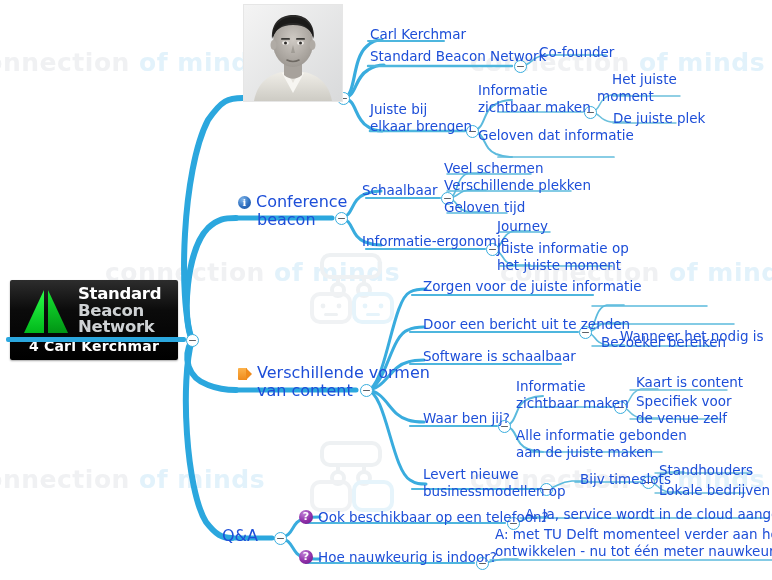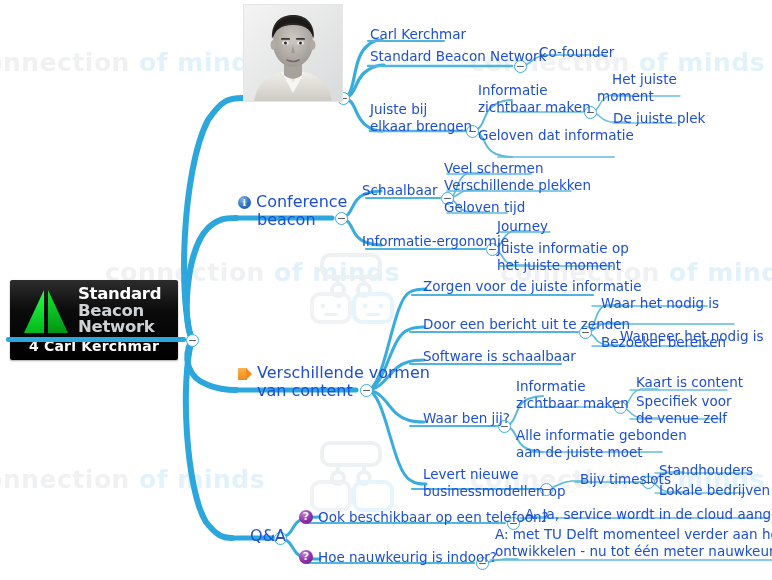--- a/index.html
+++ b/index.html
@@ -367,42 +367,41 @@
   <div class="node" style="left:497px;top:240px;">Juiste informatie op</div>
   <div class="node" style="left:497px;top:257px;">het juiste moment</div>
 
   <div class="node l2" style="left:238px;top:364px;">
     <span class="ico ic-flag"></span><span>Verschillende vormen</span>
   </div>
   <div class="node l2" style="left:257px;top:382px;">van content</div>
 
   <div class="node" style="left:423px;top:278px;">Zorgen voor de juiste  informatie</div>
   <div class="node" style="left:423px;top:316px;">Door een bericht uit te zenden</div>
-  <div class="node" style="left:601px;top:295px;">Waar het nodig is</div>
   <div class="node" style="left:620px;top:312px;margin-top:16px;">Wanneer het nodig is</div>
   <div class="node" style="left:601px;top:334px;">Bezoeker bereiken</div>
 
   <div class="node" style="left:423px;top:348px;">Software is schaalbaar</div>
 
   <div class="node" style="left:423px;top:410px;">Waar ben jij?</div>
   <div class="node" style="left:516px;top:378px;">Informatie</div>
   <div class="node" style="left:516px;top:395px;">zichtbaar maken</div>
   <div class="node" style="left:636px;top:374px;">Kaart is content</div>
   <div class="node" style="left:636px;top:393px;">Specifiek voor</div>
   <div class="node" style="left:636px;top:410px;">de venue zelf</div>
   <div class="node" style="left:516px;top:427px;">Alle informatie gebonden</div>
-  <div class="node" style="left:516px;top:444px;">aan de juiste moet</div>
+  <div class="node" style="left:516px;top:444px;">aan de juiste maken</div>
 
   <div class="node" style="left:423px;top:466px;">Levert nieuwe</div>
   <div class="node" style="left:423px;top:483px;">businessmodellen op</div>
   <div class="node" style="left:580px;top:471px;">Bijv timeslots</div>
   <div class="node" style="left:659px;top:462px;">Standhouders</div>
   <div class="node" style="left:659px;top:482px;">Lokale bedrijven</div>
 
-  <div class="node l2" style="left:250px;top:527px;text-align:center;">Q&amp;A</div>
+  <div class="node l2" style="left:222px;top:527px;text-align:center;">Q&amp;A</div>
   <div class="node" style="left:299px;top:509px;text-align:center;">
     <span class="ico ic-q"></span><span>Ook beschikbaar op een telefoon?</span>
   </div>
   <div class="node" style="left:525px;top:506px;">A. Ja, service wordt in de cloud aangeboden</div>
   <div class="node" style="left:299px;top:549px;">
     <span class="ico ic-q"></span><span>Hoe nauwkeurig is indoor?</span>
   </div>
   <div class="node" style="left:495px;top:526px;">A: met TU Delft momenteel verder aan het</div>
   <div class="node" style="left:495px;top:543px;">ontwikkelen - nu tot één meter nauwkeurig</div>
 

